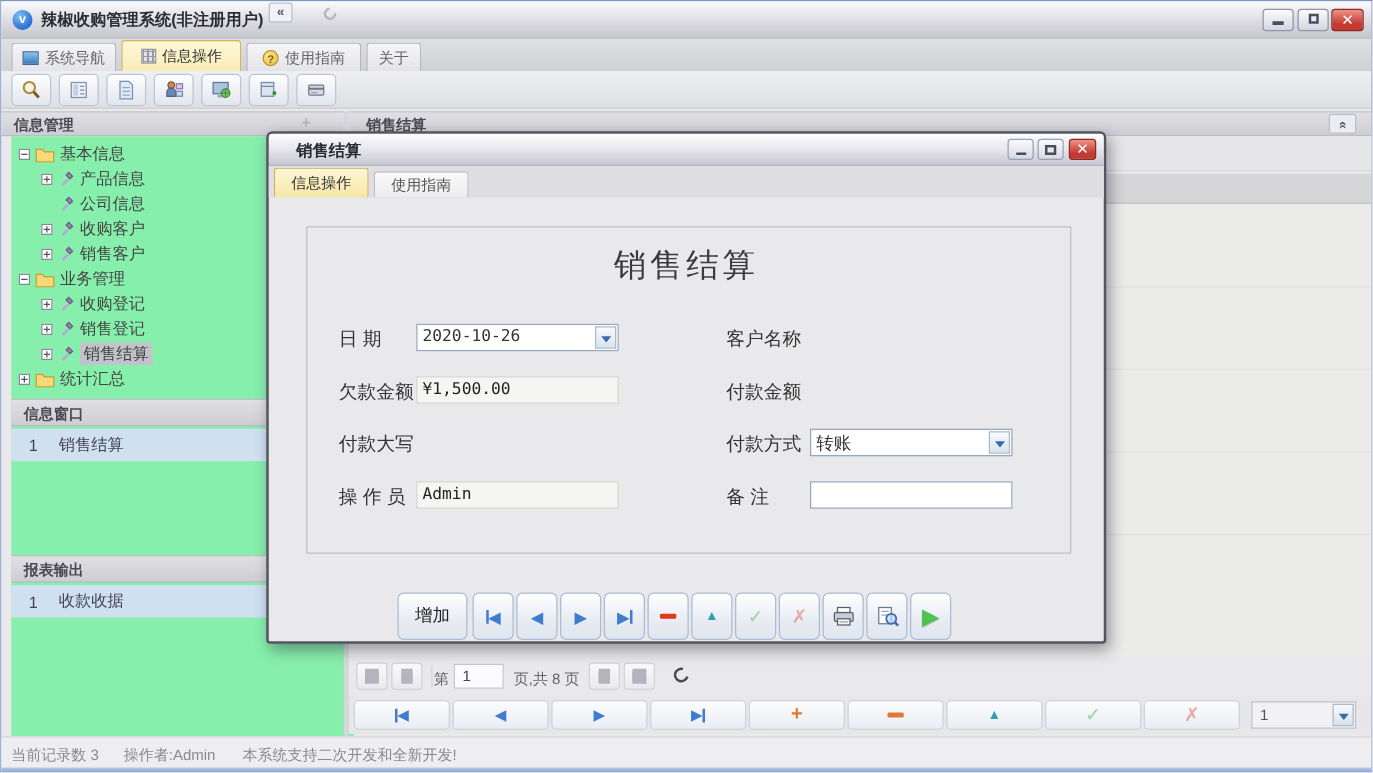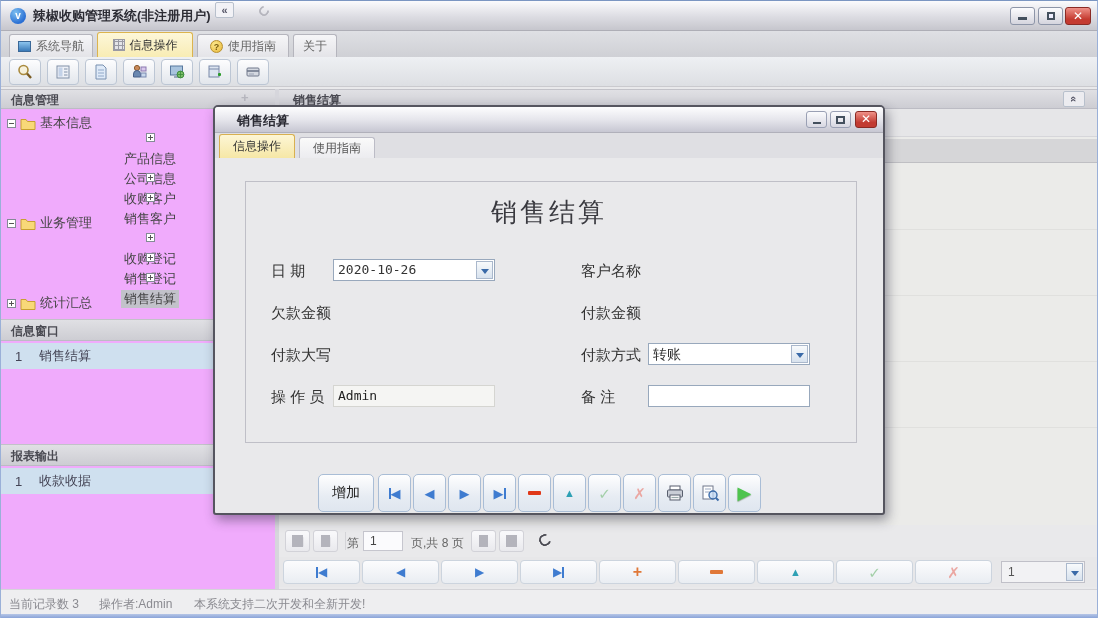--- a/index.html
+++ b/index.html
@@ -58,25 +58,25 @@
     border:1px solid #b8c0cc; border-radius:2px; text-align:center; line-height:14px; font-size:11px; color:#556; font-weight:bold; }
   .ghost-ic { position:absolute; top:2px; color:#b6b6be; font-weight:bold; }
   .ghost-plus { left:240px; font-size:13px; }
   .ghost-redo { left:258px; top:5px; width:10px; height:10px; border:2px solid #b6b6be; border-radius:50%;
     border-top-color:transparent; transform:rotate(40deg); }
   .panel-up { position:absolute; right:14px; top:1px; width:22px; height:16px; background:#ececf0;
     border:1px solid #b8c0cc; border-radius:2px; text-align:center; color:#556; }
   .panel-up span { display:inline-block; transform:rotate(90deg); font-size:11px; line-height:14px; }
 
   
-  .sidebar { position:absolute; left:0; top:108px; width:274px; height:480px; background:#f0abfc; }
+  .sidebar { position:absolute; left:8px; top:108px; width:274px; height:480px; background:#86efac; }
   .splitter { position:absolute; left:274px; top:88px; width:4px; height:500px; background:#d6d6dc; }
   .tree { position:absolute; left:0; top:0; width:100%; padding-top:4px; }
   .trow { height:20px; display:flex; align-items:center; gap:4px; padding-left:6px; font-size:13px; color:#444; }
-  .trow.child { padding-left:24px;flex-direction:column; }
+  .trow.child { padding-left:24px; }
   .box { position:relative; width:9px; height:9px; border:1px solid #848a96; background:#fff; flex:0 0 9px; }
   .box::before { content:""; position:absolute; left:1px; top:3px; width:5px; height:1px; background:#555; }
   .box.plus::after { content:""; position:absolute; left:3px; top:1px; width:1px; height:5px; background:#555; }
   .box.none { visibility:hidden; }
   .tlabel.selected { background:#c2c2ca; padding:0 3px; }
   .side-hdr { position:absolute; left:0; width:274px; height:22px; background:linear-gradient(#e0e0e4,#cdcdd3);
     border-top:1px solid #c2c2c8; border-bottom:1px solid #bcbcc4; font-size:12px; font-weight:bold; color:#4a4a52;
     padding:3px 0 0 10px; }
   .side-list-row { position:absolute; left:0; width:274px; height:26px; background:#cfe0ef;
     display:flex; align-items:center; font-size:13px; color:#445; }
@@ -448,20 +448,23 @@
     <div class="form-title">销售结算</div>
 
     <div class="flabel" style="left:56px;top:155px">日 期</div>
     <div class="ffield white mono" style="left:118px;top:152px">
       <span>2020-10-26</span>
       <span class="combo-btn"></span>
     </div>
     <div class="flabel" style="left:366px;top:155px">客户名称</div>
 
     <div class="flabel" style="left:56px;top:197px">欠款金额</div>
+    <div class="ffield readonly" style="left:118px;top:194px">
+      <span>¥1,500.00</span>
+    </div>
     <div class="flabel" style="left:366px;top:197px">付款金额</div>
     <div class="ffield white num" style="left:433px;top:194px">
       <span>300.00</span>
     </div>
 
     <div class="flabel" style="left:56px;top:239px">付款大写</div>
     <div class="flabel" style="left:366px;top:239px">付款方式</div>
     <div class="ffield white" style="left:433px;top:236px;font-size:14px">
       <span>转账</span>
       <span class="combo-btn"></span>

